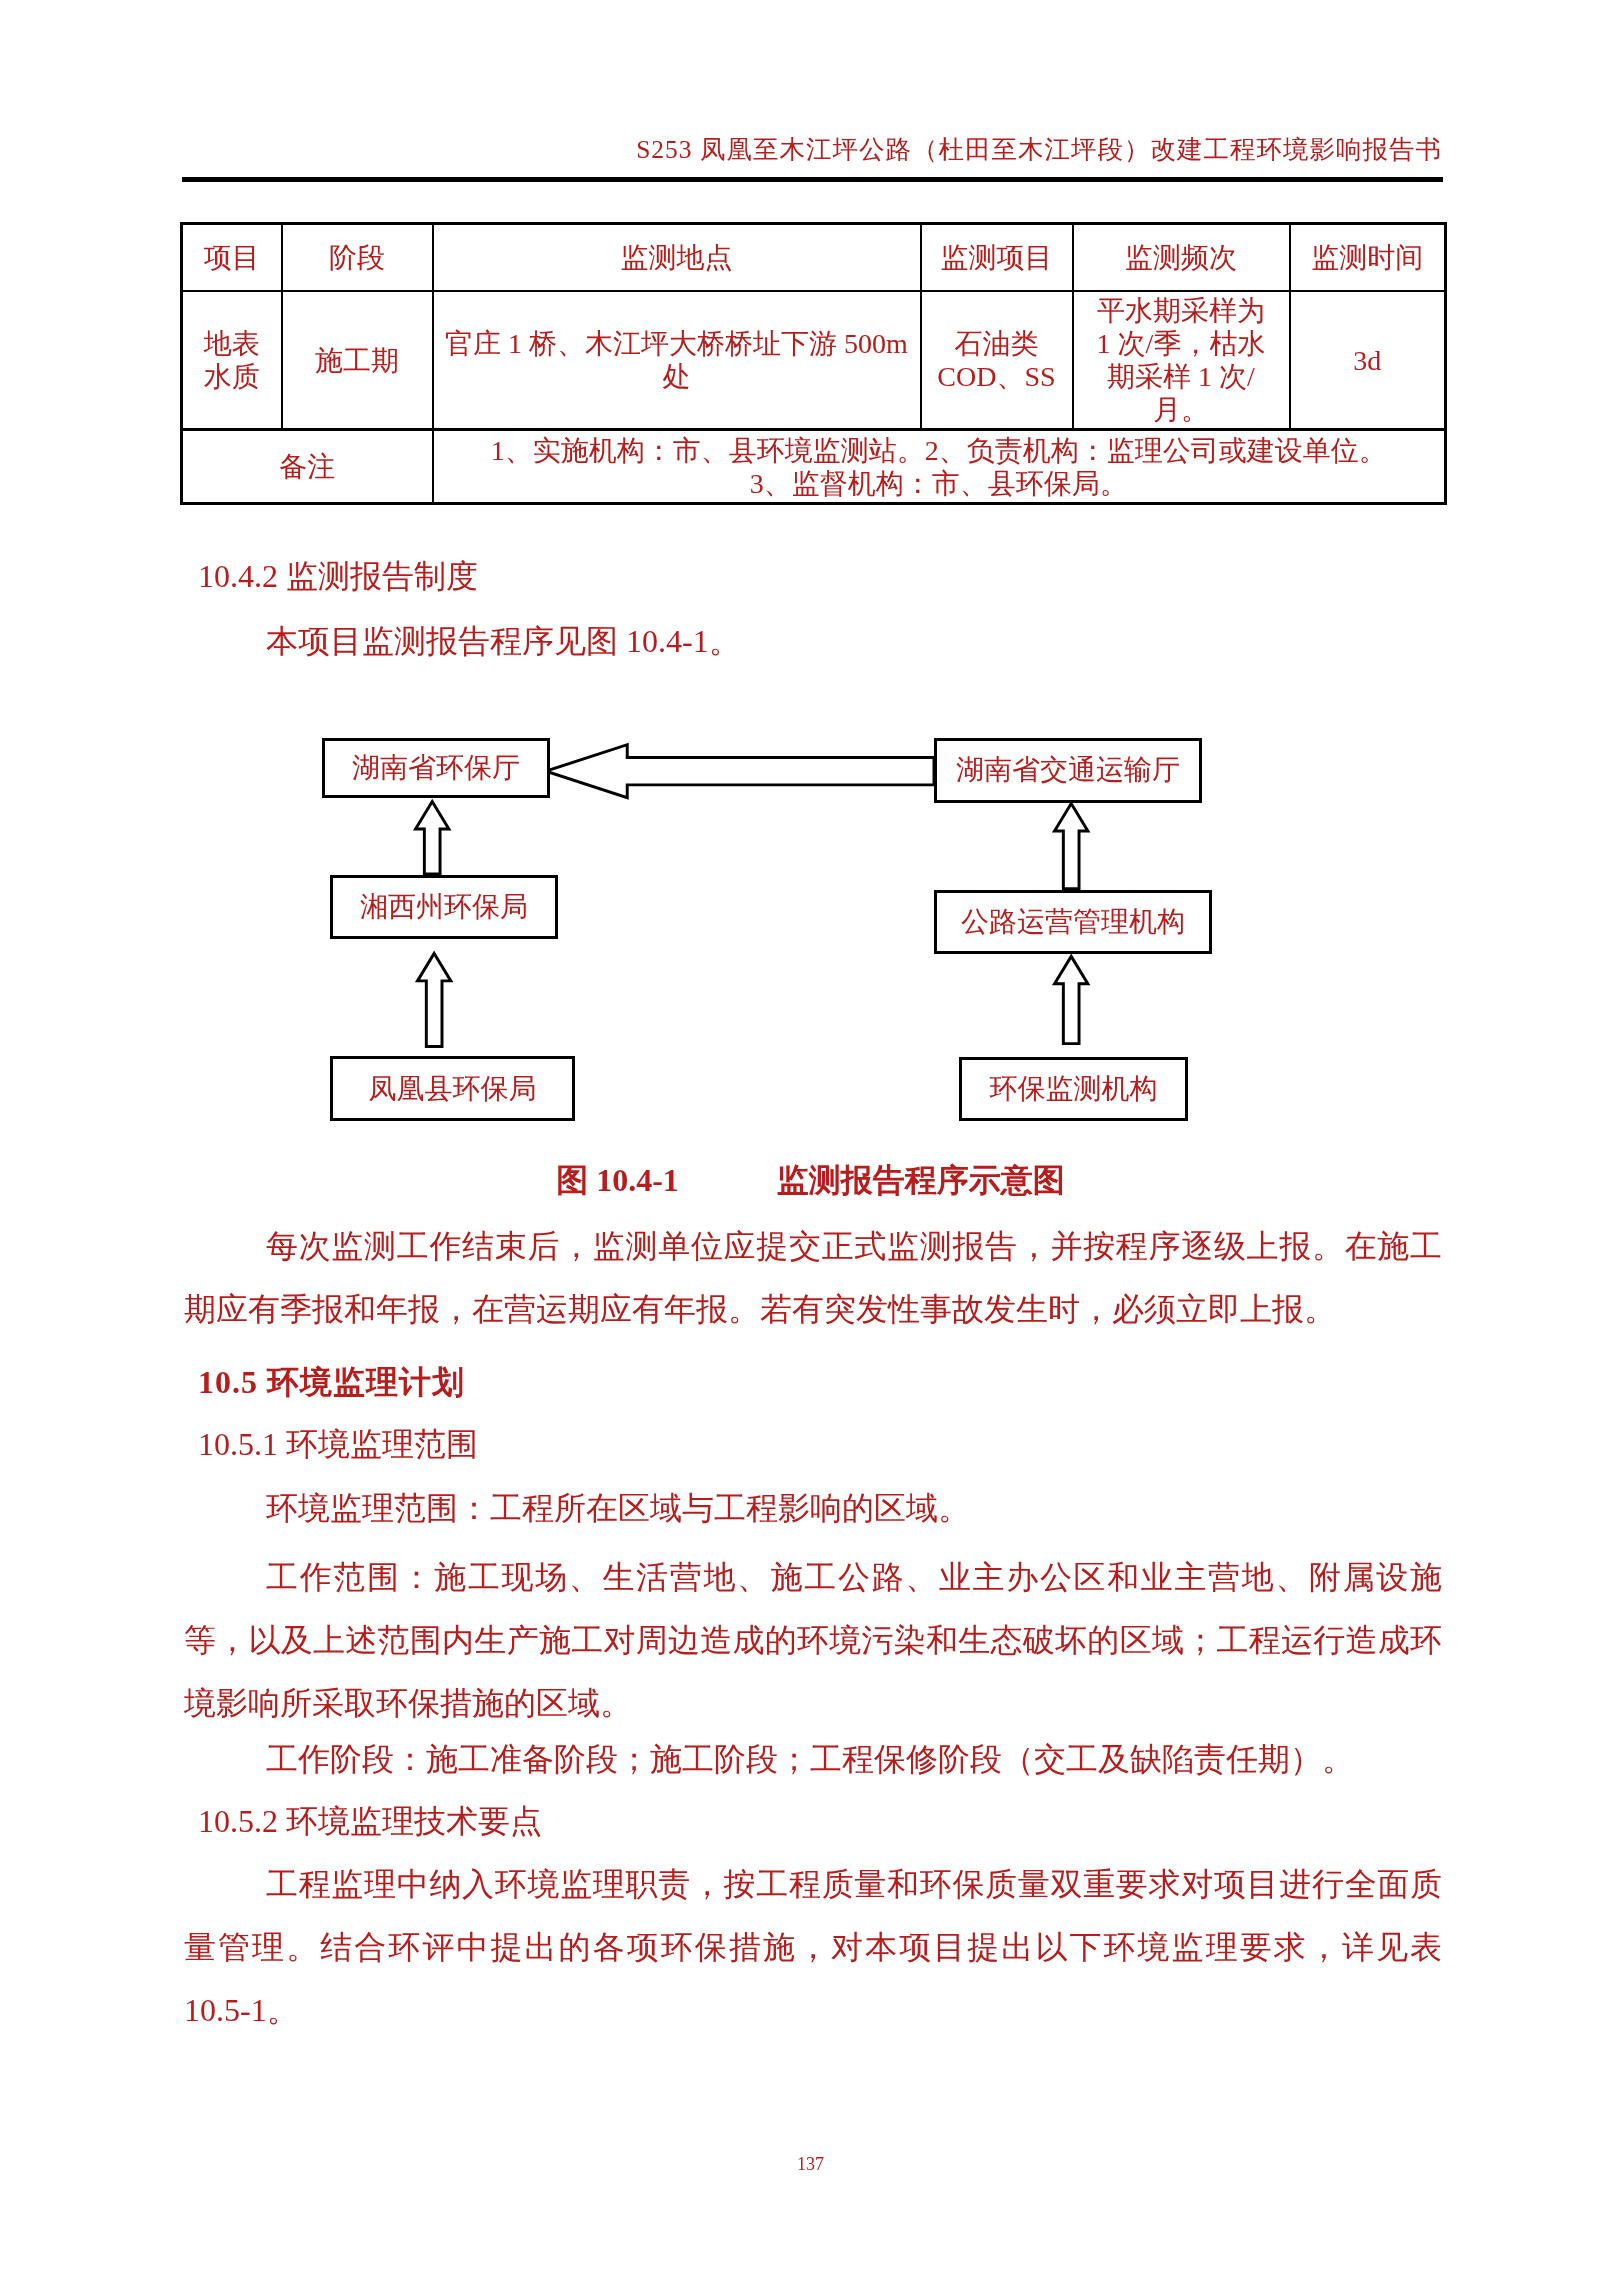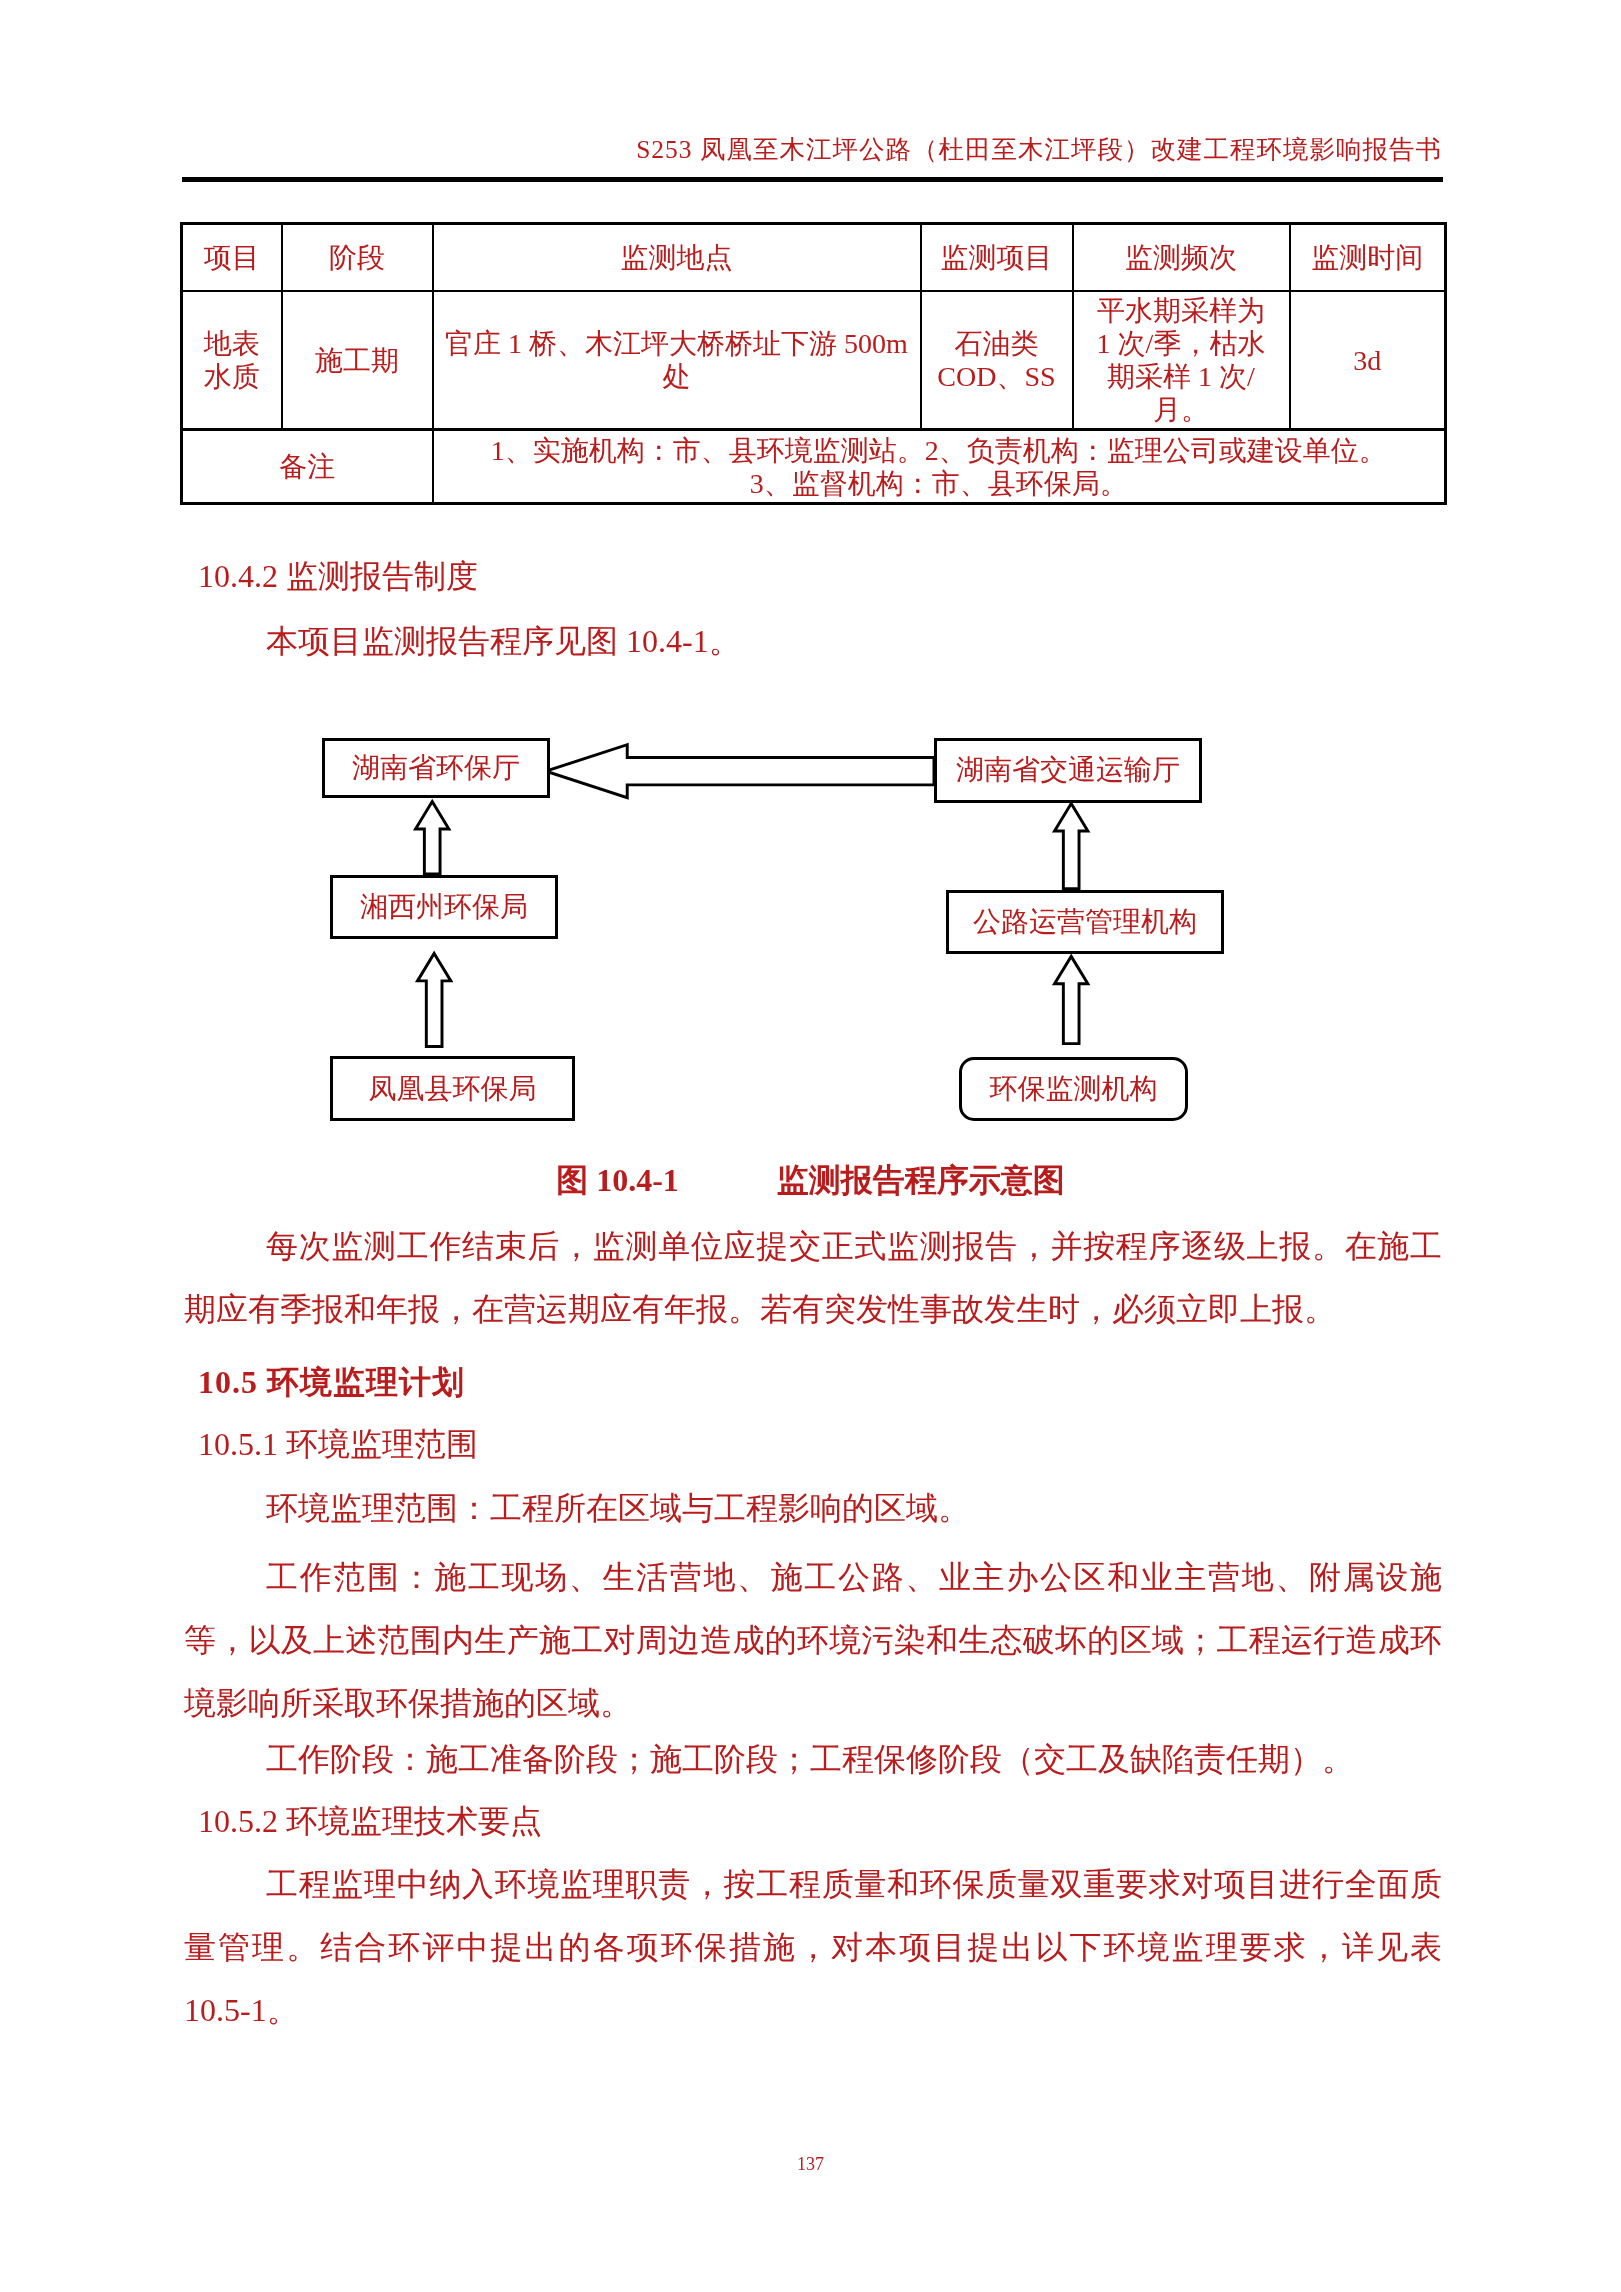--- a/index.html
+++ b/index.html
@@ -73,23 +73,23 @@
     position: absolute;
     border: 3.9px solid #000;
     background: #fff;
     display: flex; align-items: center; justify-content: center;
     font-size: 28px;
     white-space: nowrap;
   }
   .box-prov-epb       { left: 322px; top: 12.7px;  width: 222px; height: 54px; }
   .box-prov-transport { left: 934px; top: 12.7px;  width: 262px; height: 59px; }
   .box-xiangxi-epb    { left: 330px; top: 150px; width: 222px; height: 58px; }
-  .box-highway-mgmt   { left: 934px; top: 165px; width: 272px; height: 58px; margin-left: 12px; }
+  .box-highway-mgmt   { left: 934px; top: 165px; width: 272px; height: 58px; }
   .box-fenghuang-epb  { left: 330px; top: 331px; width: 239px; height: 59px; }
-  .box-ep-monitor     { left: 959px; top: 332px; width: 223px; height: 58px; border-radius: 15px; }
+  .box-ep-monitor     { left: 959px; top: 332px; width: 223px; height: 58px; }
 
   
   .figure-caption {
     position: absolute; top: 1160px; left: 0; width: 1621px;
     display: flex; justify-content: center; gap: 98px;
     font-size: 32px; line-height: 41px; font-weight: bold;
   }
 
   
   .page-footer {

